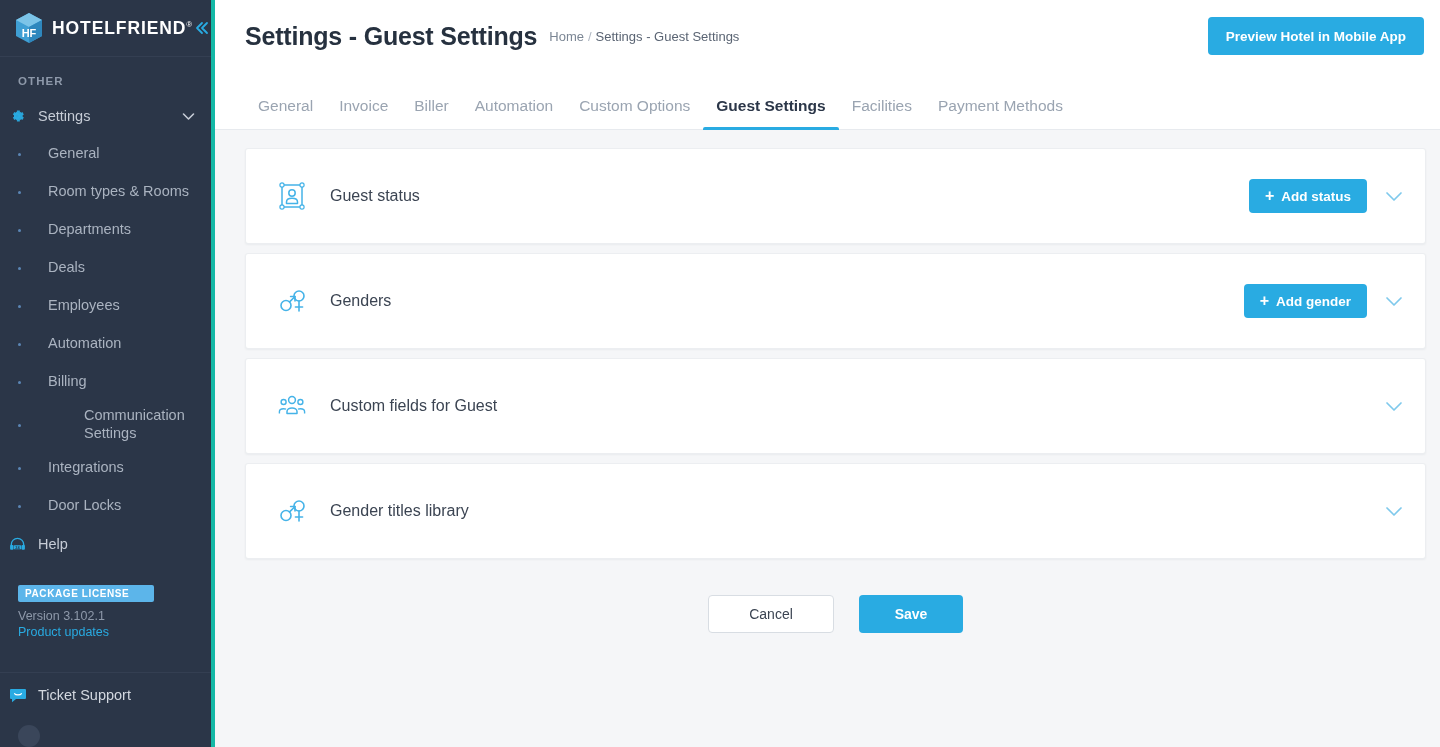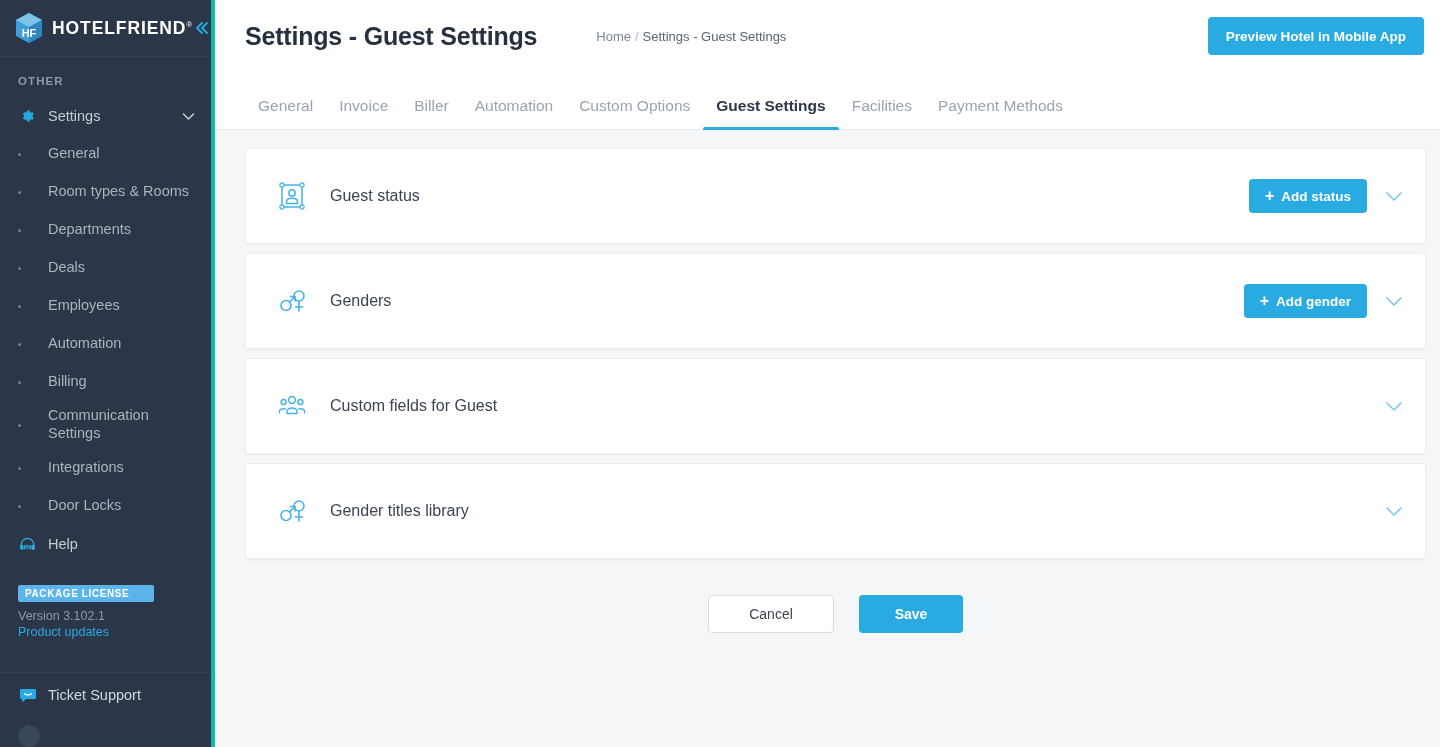--- a/index.html
+++ b/index.html
@@ -38,21 +38,21 @@
     cursor: pointer;
   }
 
   .sb-scroll { flex: 1 1 auto; overflow: hidden; position: relative; }
   .sb-section-label {
     color: #8e99aa; font-size: 11.5px; font-weight: bold;
     letter-spacing: 1.1px; padding: 18px 12px 10px 18px;
   }
   .sb-row {
     display: flex; align-items: center;
-    height: 38px; padding-left: 18px; cursor: pointer;
+    height: 38px; padding-left: 8px; cursor: pointer;
     color: #c6ccd6; font-size: 14.5px;
   }
   .sb-row .sb-ico {
     width: 22px; flex: 0 0 22px; height: 20px;
     display: flex; align-items: center; justify-content: flex-start;
     margin-right: 8px;
   }
   .sb-row .sb-caret { margin-left: auto; margin-right: 16px; }
 
   .sb-sub {
@@ -87,21 +87,20 @@
     background: #3a465a; margin: 8px 0 0 18px;
   }
 
   
   .main { flex: 1 1 auto; height: 747px; background: #f5f6f8; position: relative; overflow: hidden; }
 
   .topbar {
     height: 72px; background: #ffffff;
     display: flex; align-items: center;
     padding: 0 16px 0 30px;
-    gap: 47px;
   }
   .page-title {
     font-size: 25px; font-weight: bold; color: #26313f;
     letter-spacing: -0.2px;
   }
   .breadcrumb { margin-left: 12px; font-size: 13px; color: #7b8694; white-space: nowrap; }
   .breadcrumb .crumb-link { color: #7b8694; cursor: pointer; }
   .breadcrumb .sep { margin: 0 4px; color: #aeb6c1; }
   .breadcrumb .crumb-cur { color: #5a6473; }
   .btn-preview {
@@ -255,21 +254,21 @@
       <div class="sb-sub">
         <span class="dot">
             <i></i>
           </span>
         <span class="lbl">Billing</span>
       </div>
       <div class="sb-sub two-line">
         <span class="dot">
             <i></i>
           </span>
-        <span class="lbl" style="max-width:120px;">Communication Settings</span>
+        <span class="lbl" style="max-width:120px;margin-left:36px;">Communication Settings</span>
       </div>
       <div class="sb-sub">
         <span class="dot">
             <i></i>
           </span>
         <span class="lbl">Integrations</span>
       </div>
       <div class="sb-sub">
         <span class="dot">
             <i></i>

